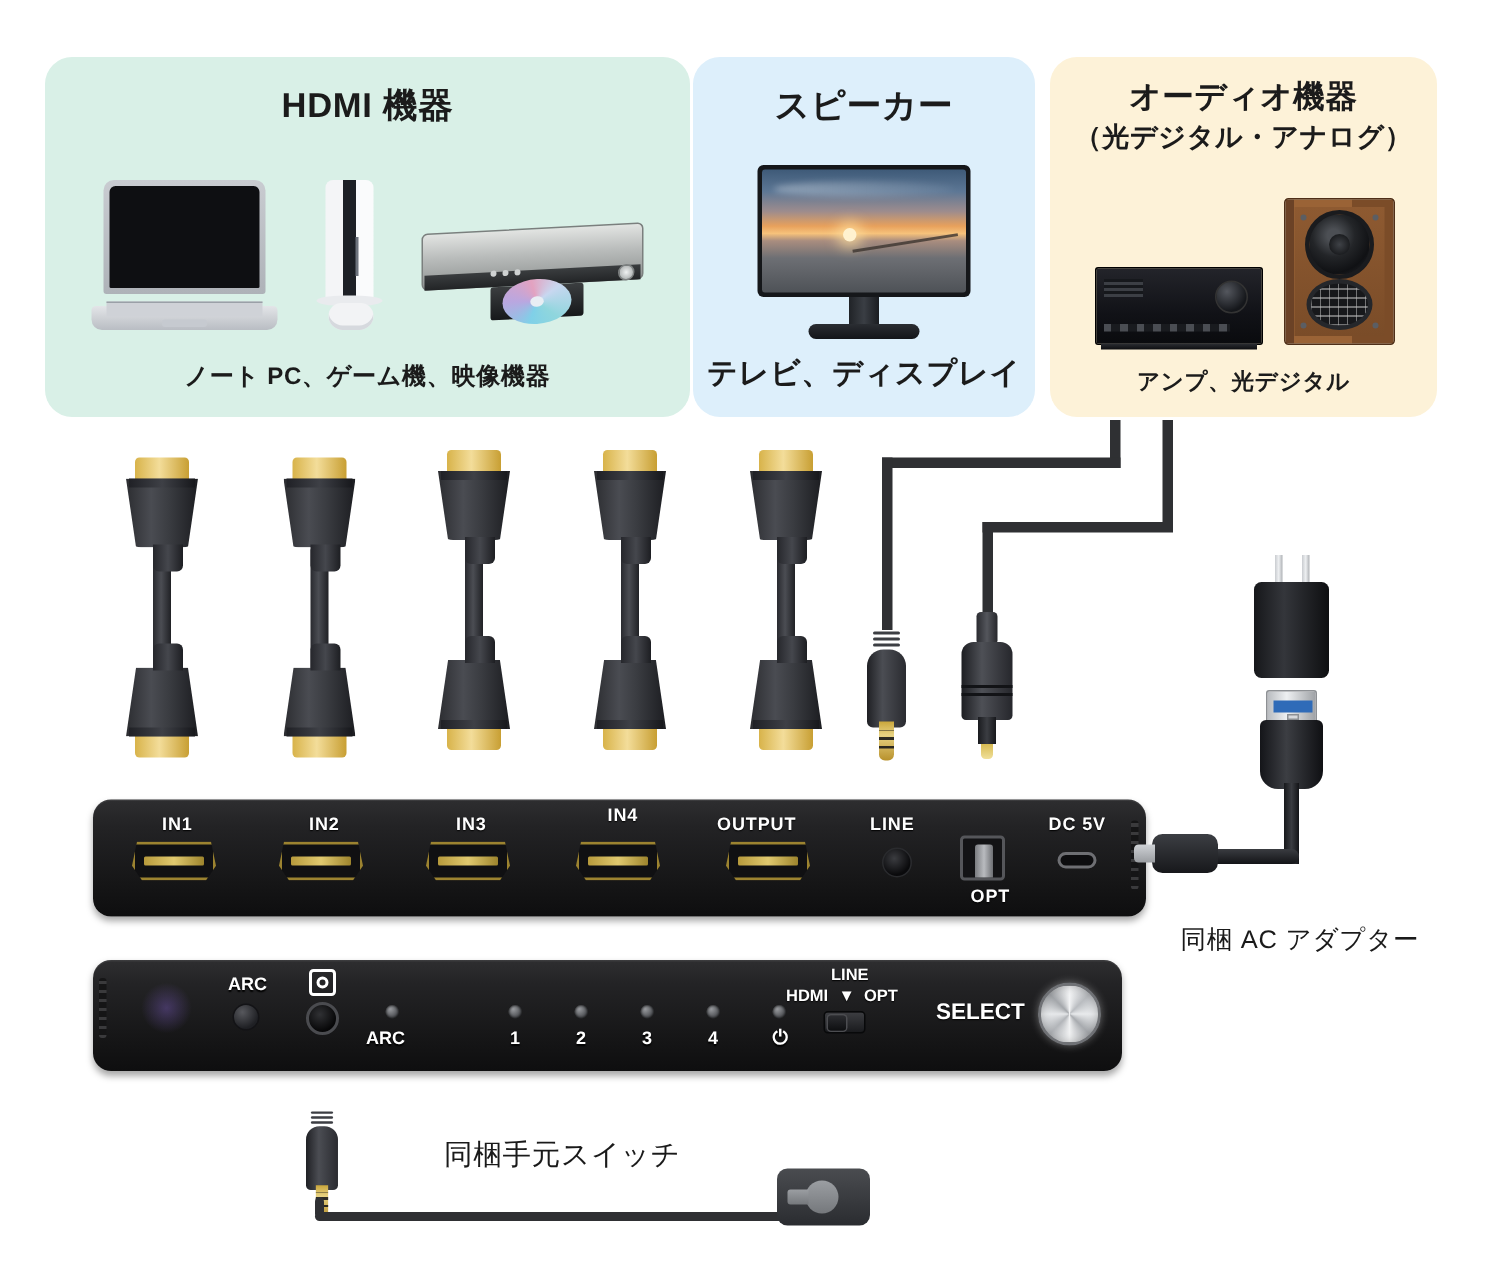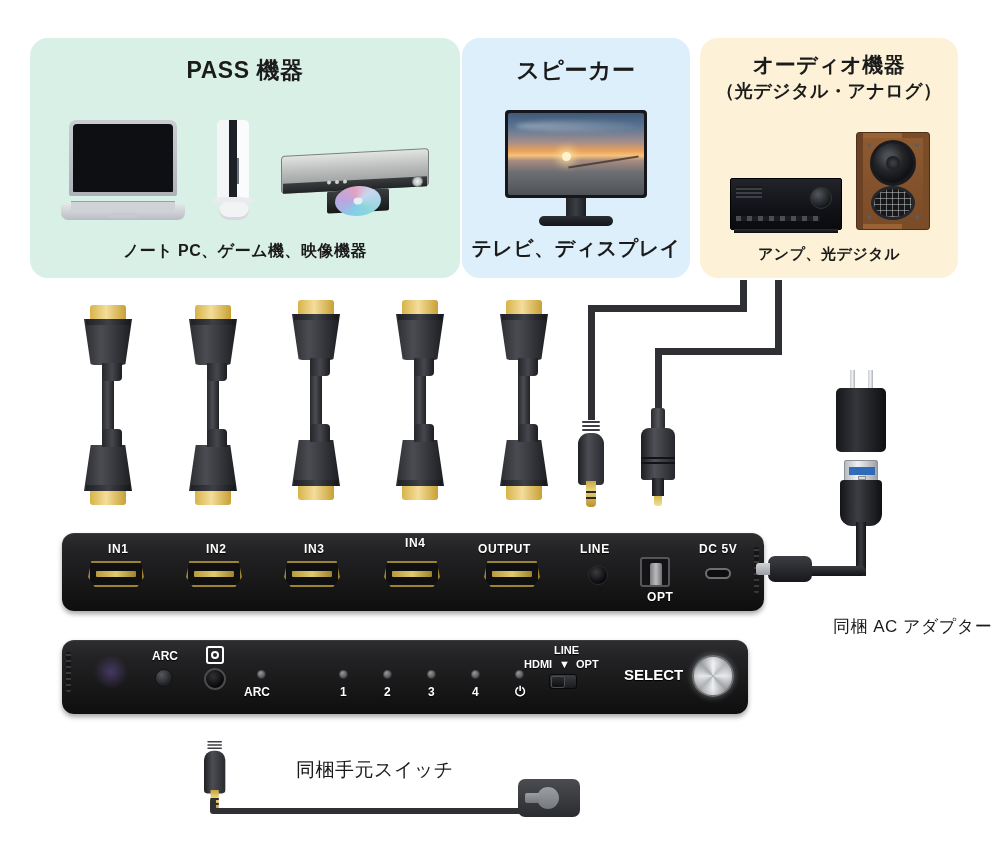--- a/index.html
+++ b/index.html
@@ -458,21 +458,21 @@
   .note {
     position:absolute; color:#1a1a1a; font-size: 17px; letter-spacing: .5px; white-space: nowrap;
   }
 </style>
 </head>
 <body>
 
 <div class="stage">
 
   <div class="panel" id="panel-hdmi">
-    <div class="panel-title">PASS 機器</div>
+    <div class="panel-title">HDMI 機器</div>
     <div class="dev-row" style="left:20px; top:62px; width:390px; height:120px; gap:18px;">
 
       <div class="laptop">
         <div class="screen">
             <i></i>
           </div>
         <div class="base"></div>
         <div class="kb"></div>
         <div class="pad"></div>
       </div>
@@ -727,21 +727,21 @@
         <i></i>
         <b></b>
       </div>
     <div class="ushell"></div>
     <div class="ucord"></div>
     <div class="ucordh"></div>
     <div class="ctip"></div>
     <div class="ctipn"></div>
   </div>
 
-  <div class="note" style="left:833px; top:615px;">同梱 AC アダプター</div>
+  <div class="note" style="left:787px; top:615px;">同梱 AC アダプター</div>
 
   <div class="remote" style="left:196px; top:736px; width:400px; height:90px;">
 
     <div class="jack35" style="left:8px; top:0; transform: scale(.82); transform-origin: top left;">
       <div class="jrings">
           <i></i>
           <i></i>
           <i></i>
         </div>
       <div class="jbody"></div>

